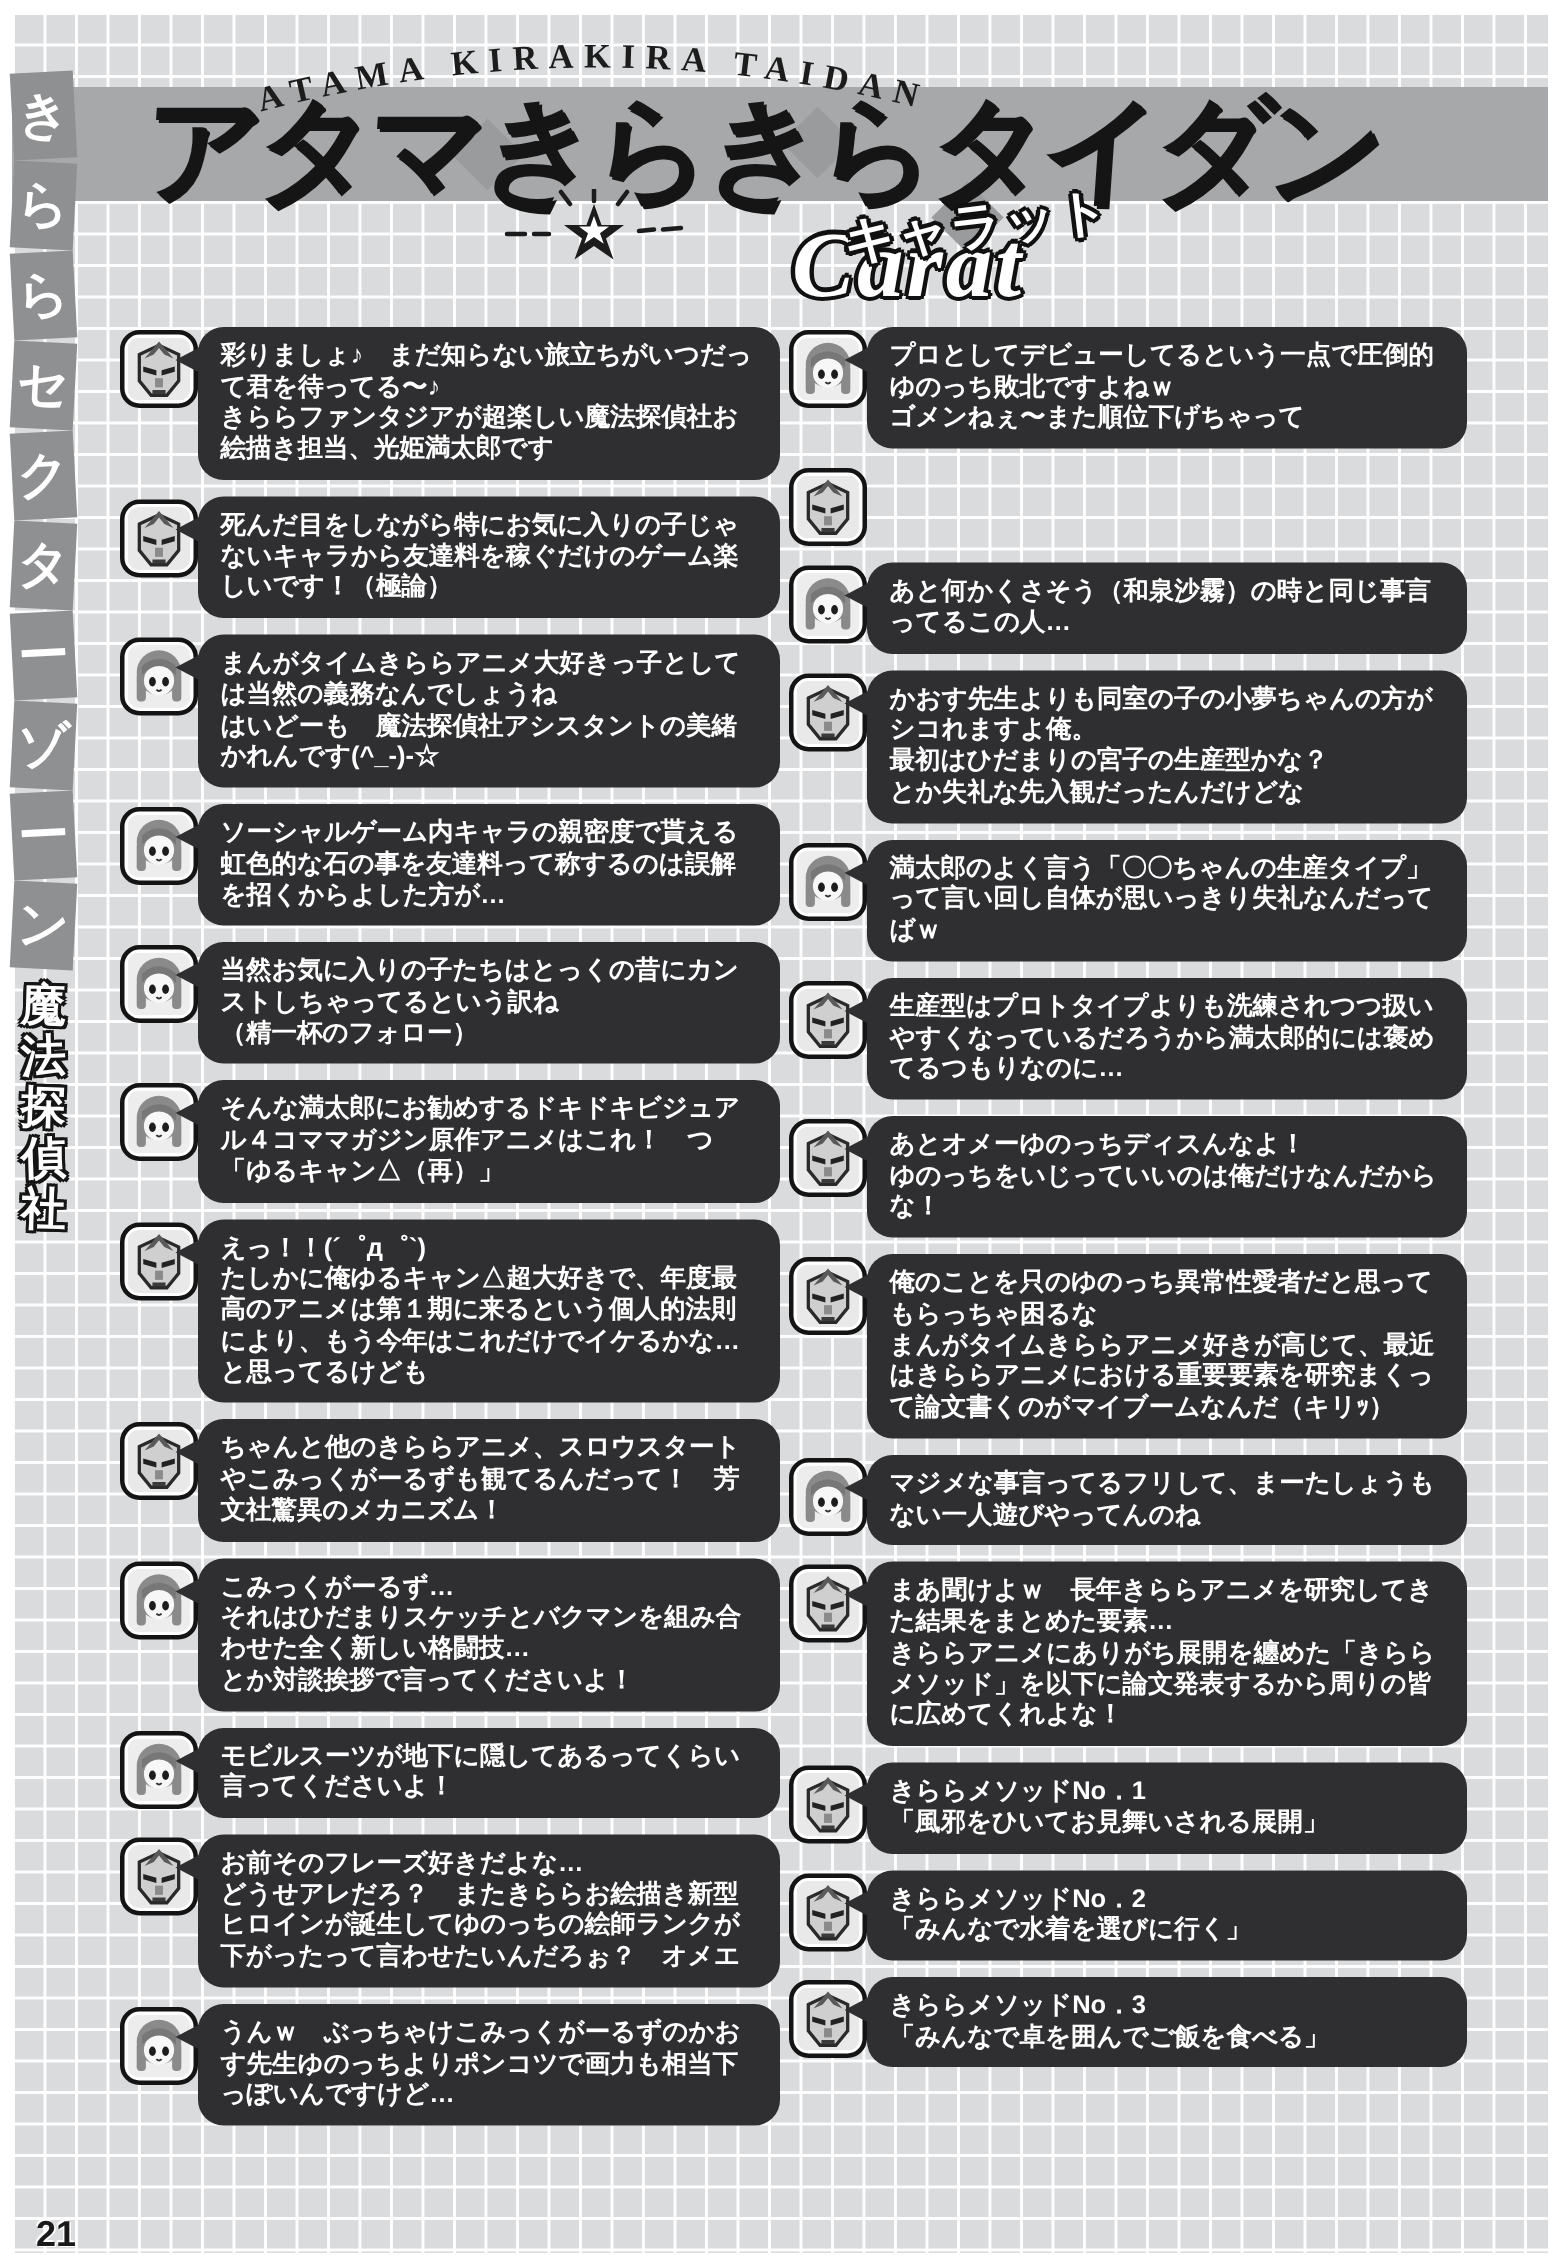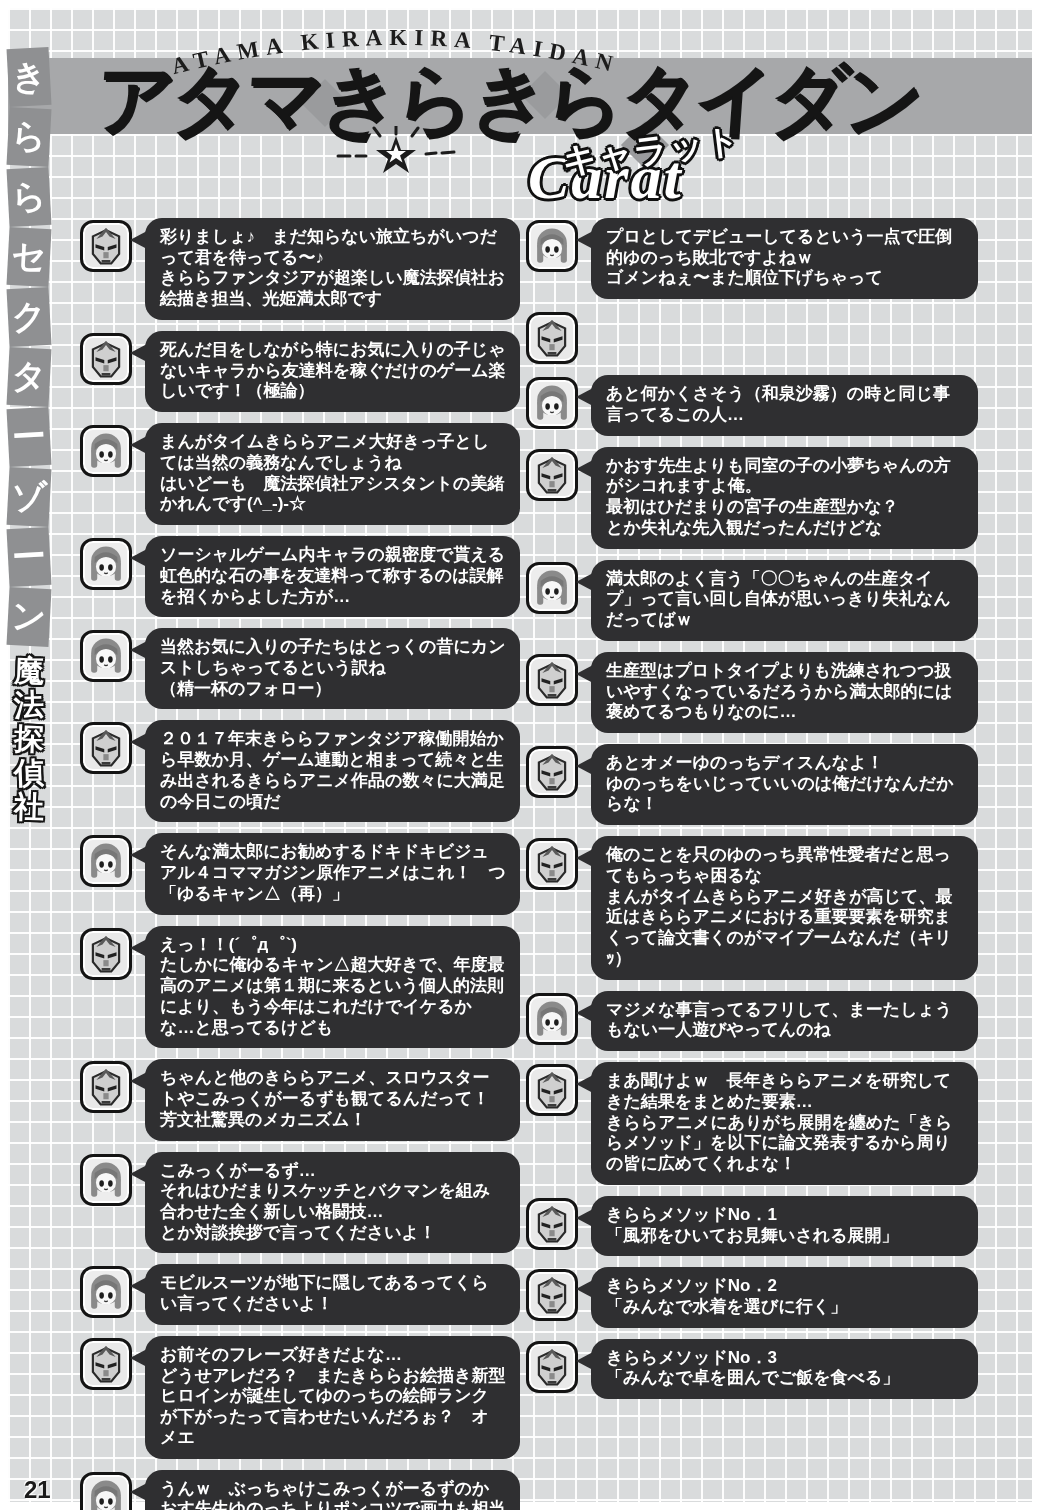--- a/index.html
+++ b/index.html
@@ -69,21 +69,21 @@
     width:42px;height:34px;color:#ffffff;
     font-size:30px;font-weight:900;text-align:center;line-height:34px;
     text-shadow:-2px -2px 0 #151515,2px -2px 0 #151515,-2px 2px 0 #151515,2px 2px 0 #151515,0 2px 0 #151515,2px 0 0 #151515,-2px 0 0 #151515,0 -2px 0 #151515;
   }
   .agency-char:nth-child(odd){transform:rotate(2deg);}
   .agency-char:nth-child(even){transform:rotate(-2deg);}
   
   .column{position:absolute;display:flex;flex-direction:column;gap:11px;}
   #column-left{left:72px;top:210px;width:440px;}
   #column-right{left:518px;top:210px;width:452px;}
-  .msg{display:flex;align-items:flex-start;gap:13px;}
+  .msg{display:flex;align-items:flex-start;}
   .avatar{
     flex:0 0 52px;width:52px;height:52px;box-sizing:border-box;
     border:3px solid #141414;border-radius:13px;background:#ffffff;
     padding:2px;margin-top:2px;
   }
   .avatar svg{width:100%;height:100%;display:block;border-radius:8px;}
   .bubble{
     position:relative;flex:1;background:var(--bubble,#2f2f31);
     border-radius:17px;padding:9px 14px 10px 15px;
     color:#ffffff;font-size:17px;line-height:1.22;font-weight:bold;
@@ -241,30 +241,20 @@
       <svg>
               <use href="#av-girl"></use>
             </svg>
     </div>
     <div class="bubble">
       <span class="bubble-text">当然お気に入りの子たちはとっくの昔にカンストしちゃってるという訳ね
 （精一杯のフォロー）</span>
     </div>
   </div>
 
-  <div class="msg">
-    <div class="avatar">
-      <svg>
-              <use href="#av-robot"></use>
-            </svg>
-    </div>
-    <div class="bubble">
-      <span class="bubble-text">２０１７年末きららファンタジア稼働開始から早数か月、ゲーム連動と相まって続々と生み出されるきららアニメ作品の数々に大満足の今日この頃だ</span>
-    </div>
-  </div>
 
   <div class="msg">
     <div class="avatar">
       <svg>
               <use href="#av-girl"></use>
             </svg>
     </div>
     <div class="bubble">
       <span class="bubble-text">そんな満太郎にお勧めするドキドキビジュアル４コママガジン原作アニメはこれ！　つ「ゆるキャン△（再）」</span>
     </div>

